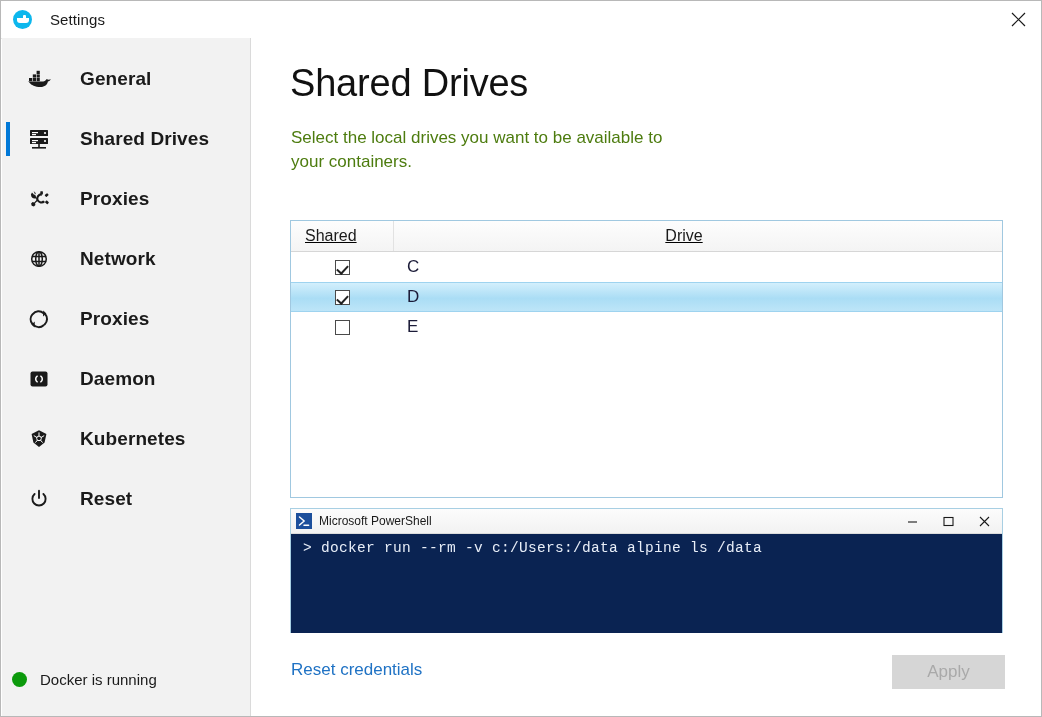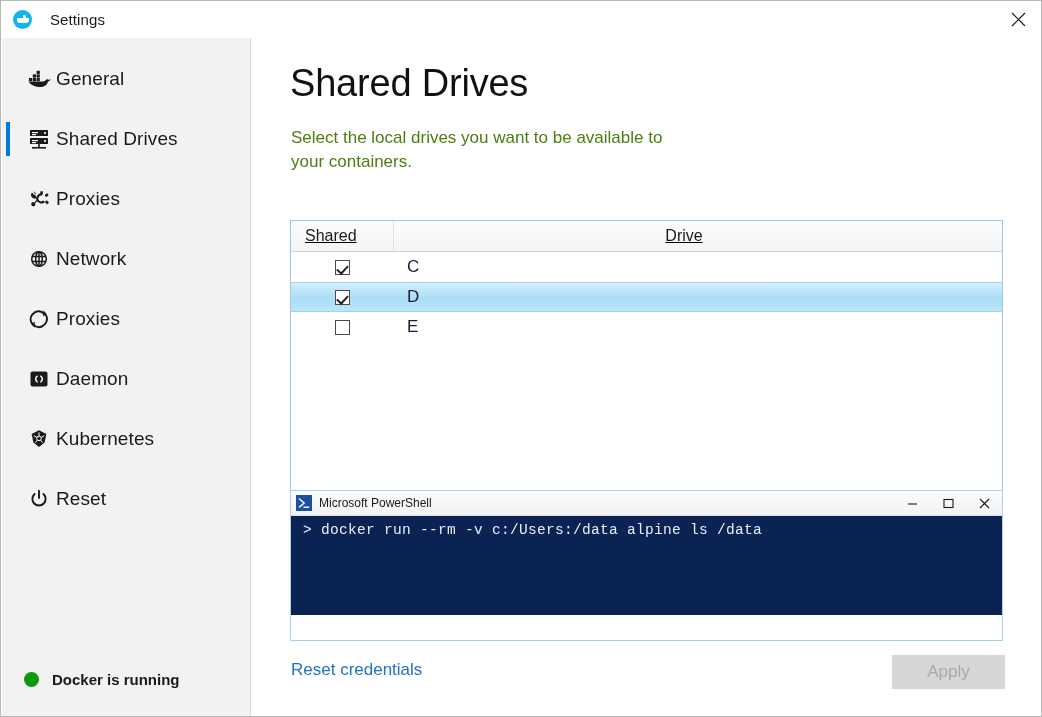--- a/index.html
+++ b/index.html
@@ -118,34 +118,34 @@
     width: 34px;
     margin-left: 20px;
     display: flex;
     align-items: center;
     justify-content: center;
     flex: none;
     color: #1a1a1a;
   }
   .nav-icon svg { display: block; }
   .nav-label {
-    margin-left: 0;
+    margin-left: 24px;
     font-size: 19px;
     color: #1a1a1a;
     letter-spacing: 0.1px;
+    font-weight: bold;
   }
 
   .status-row {
     position: absolute;
     left: 0;
     bottom: 28px;
     display: flex;
     align-items: center;
-    padding-left: 22px;
-    font-weight: bold;
+    padding-left: 10px;
   }
   .status-dot {
     width: 15px;
     height: 15px;
     border-radius: 50%;
     background: #0c9a0c;
     flex: none;
   }
   .status-text {
     margin-left: 13px;
@@ -262,23 +262,23 @@
     flex: 1;
     font-size: 17px;
     color: #1b1b38;
     padding-left: 13px;
   }
 
   
   .ps-window {
     position: absolute;
     left: 39px;
-    top: 452px;
+    top: 470px;
     width: 713px;
-    height: 151px;
+    height: 125px;
     box-sizing: border-box;
     border: 1px solid #a8cfe3;
     background: #ffffff;
   }
   .ps-titlebar {
     height: 24px;
     background: linear-gradient(to bottom, #fcfcfc 0%, #f2f2f2 100%);
     display: flex;
     align-items: center;
     border-bottom: 1px solid #dcdcdc;

